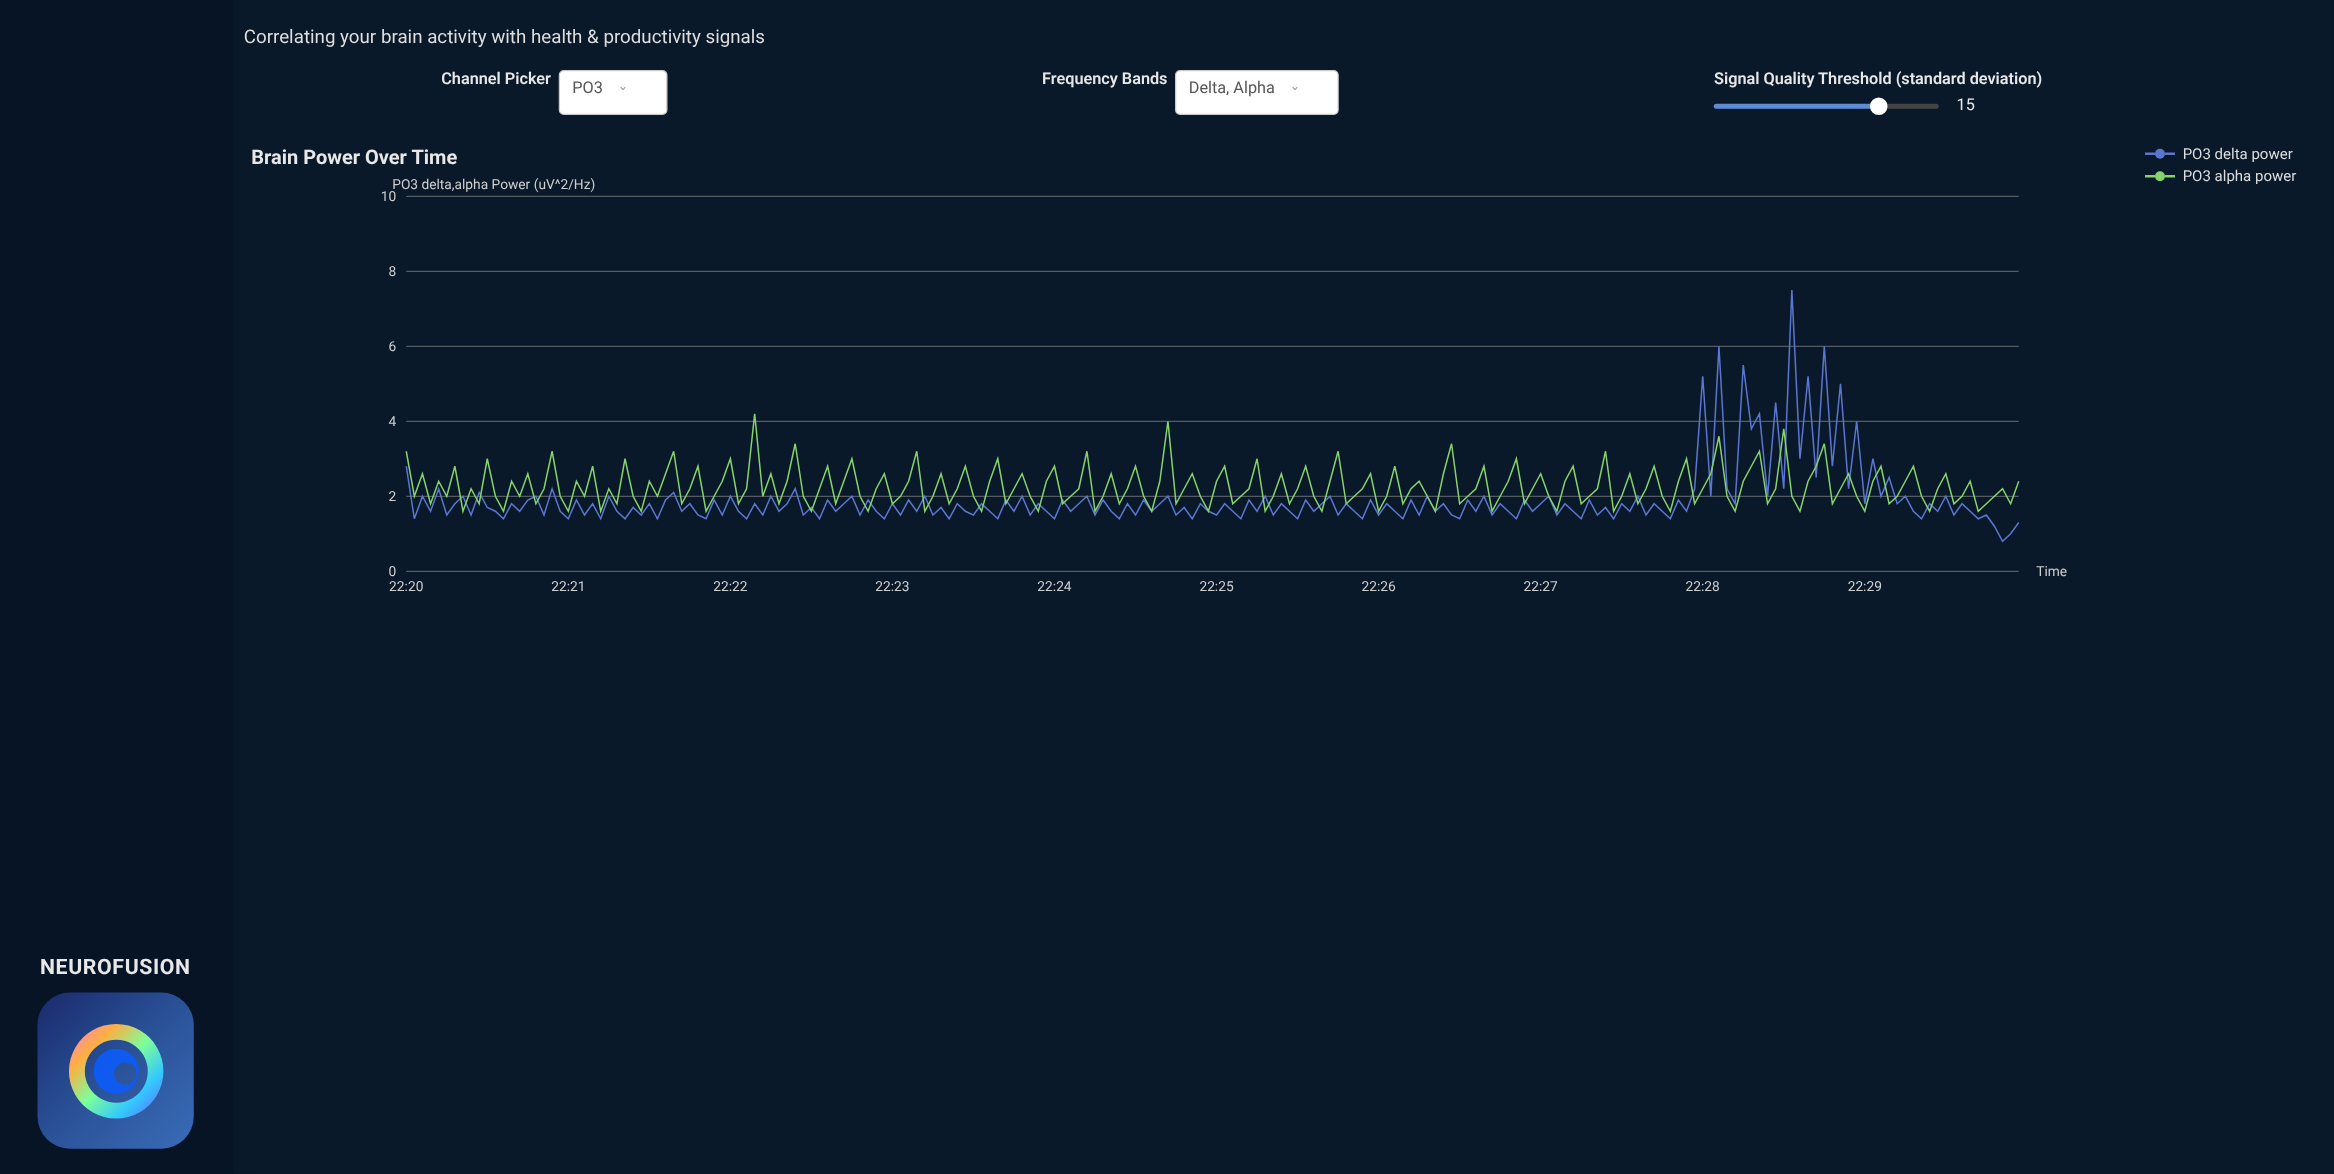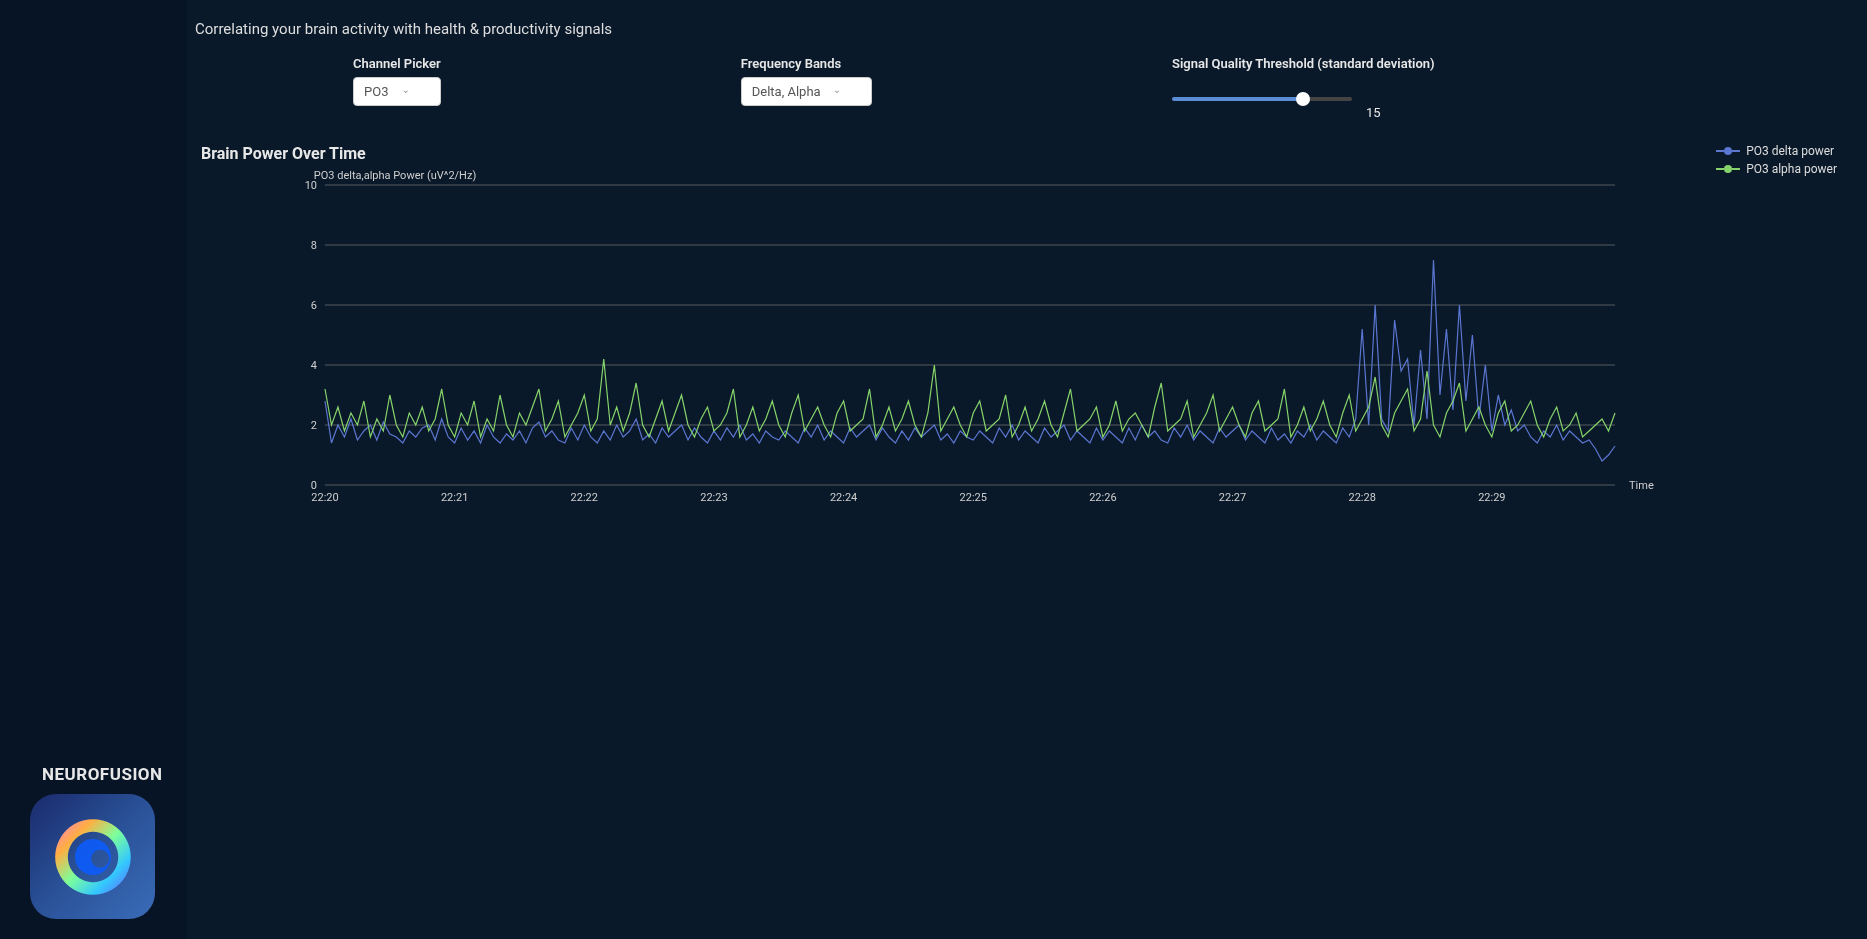--- a/index.html
+++ b/index.html
@@ -24,21 +24,21 @@
 .nav-link {
   color: #e8e8e8;
   text-decoration: underline;
   font-size: 15px;
   cursor: pointer;
 }
 .brand {
   font-size: 17px;
   font-weight: 700;
   letter-spacing: 0.5px;
-  margin-left: 26px;
+  margin-left: 16px;
   margin-bottom: 10px;
 }
 .logo {
   width: 125px; height: 125px;
   border-radius: 26px;
   margin-left: 14px;
   background: linear-gradient(135deg,#1a2a6c 0%,#2a5298 50%,#3a6cb8 100%);
   display:flex; align-items:center; justify-content:center;
   position:relative;
 }
@@ -49,21 +49,21 @@
   display: flex;
   flex-direction: column;
 }
 .page-desc { font-size: 15px; color: #dedede; margin-bottom: 18px; }
 .controls-row {
   display: flex;
   gap: 300px;
   margin-left: 158px;
   margin-bottom: 24px;
 }
-.control { display:flex; flex-direction:column; gap:6px; }
+.control { display:flex; flex-direction:row; gap:6px; }
 .control-label { font-size: 13px; font-weight:600; color:#e8e8e8; }
 .select {
   background:#fff;
   color:#555;
   border:1px solid #ccc;
   border-radius:4px;
   padding:6px 30px 6px 10px;
   font-size:13px;
   min-width:78px;
   position:relative;
@@ -83,21 +83,21 @@
   width:180px; height:4px; border-radius:2px;
   background:linear-gradient(to right,#5b8dd6 0%,#5b8dd6 73%,#444 73%,#444 100%);
   position:relative;
 }
 .slider-thumb {
   position:absolute; top:50%; left:73%;
   transform:translate(-50%,-50%);
   width:14px; height:14px; border-radius:50%;
   background:#fff;
 }
-.slider-value { font-size:13px;margin-top:28px; }
+.slider-value { font-size:13px; }
 .chart-title {
   font-size:16px;
   font-weight:700;
   margin-left:6px;
   margin-bottom:2px;
 }
 .chart-wrap { position:relative; }
 .legend {
   position:absolute; right:10px; top:0;
   display:flex; flex-direction:column; gap:4px;

